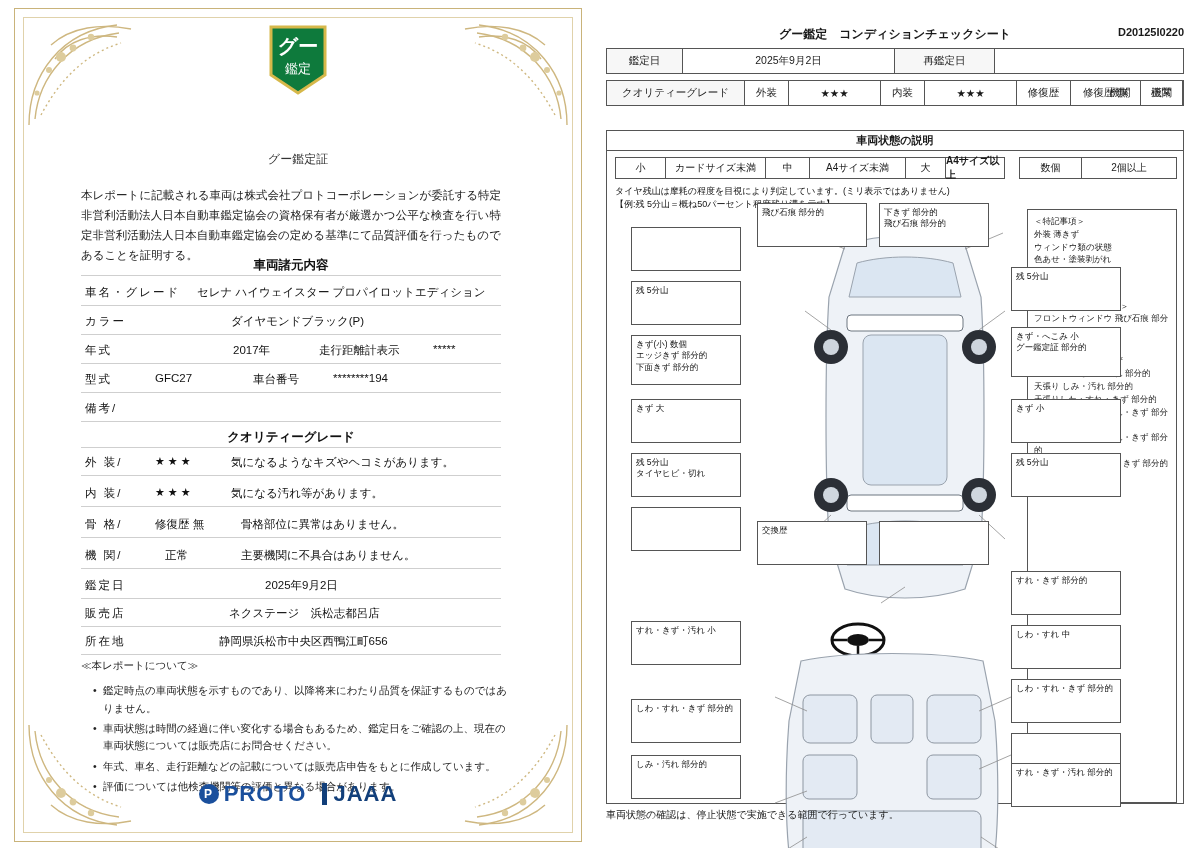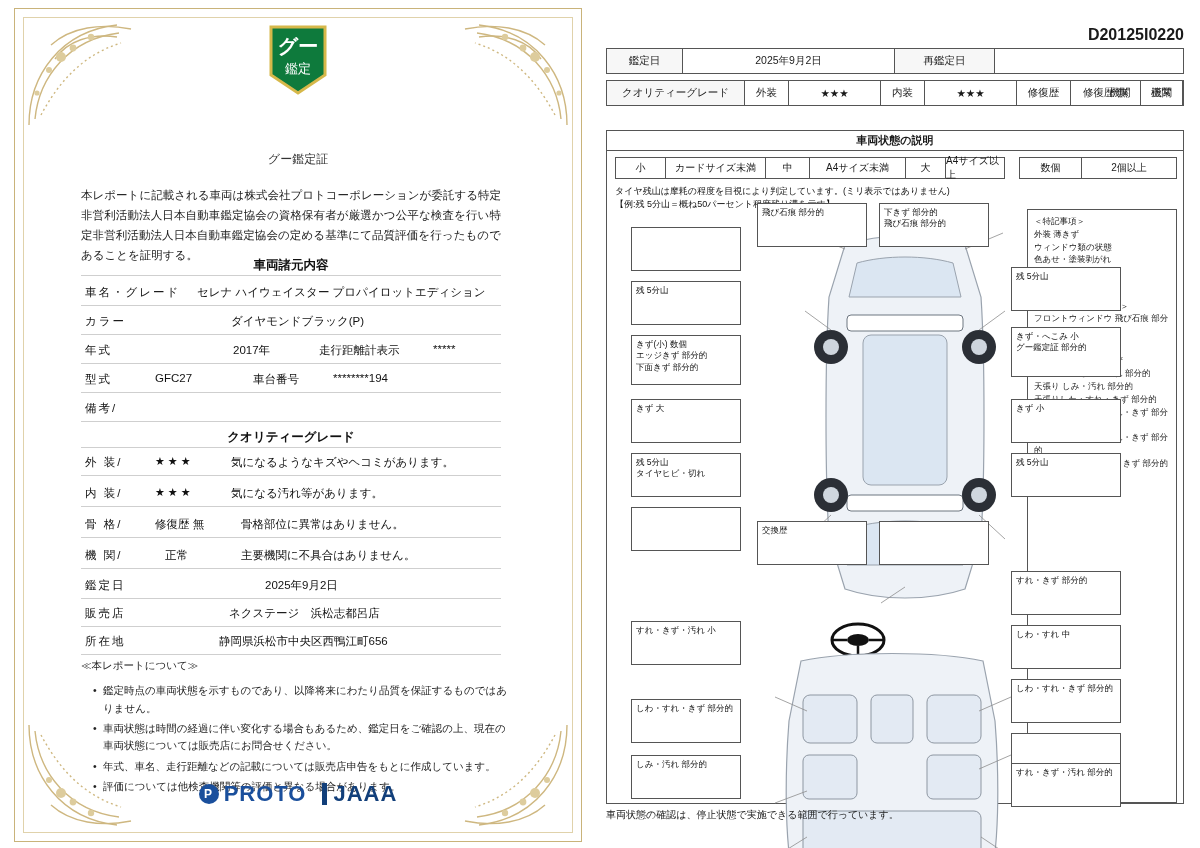--- a/index.html
+++ b/index.html
@@ -40,34 +40,34 @@
 
   .brand{position:absolute;left:0;right:0;bottom:34px;display:flex;justify-content:center;align-items:center;gap:16px;}
   .proto{display:flex;align-items:center;gap:5px;font-weight:bold;font-size:22px;color:#1a4f9c;letter-spacing:1px;}
   .proto .dot{width:20px;height:20px;border-radius:50%;background:#1a4f9c;color:#fff;font-size:12px;display:flex;align-items:center;justify-content:center;}
   .jaaa{display:flex;align-items:center;gap:6px;font-weight:bold;font-size:22px;color:#123f7a;letter-spacing:1px;}
   .jaaa .bar{width:5px;height:22px;background:#123f7a;}
 
   
   .sheet{position:absolute;left:606px;top:22px;width:578px;height:800px;}
   .sheet-title{position:absolute;left:0;right:0;top:4px;text-align:center;font-size:12px;font-weight:bold;}
-  .sheet-code{position:absolute;right:0;top:4px;font-size:16px;font-weight:bold;}
+  .sheet-code{position:absolute;right:0;top:4px;font-size:11px;font-weight:bold;}
 
   .tbl{position:absolute;border:1px solid #555;box-sizing:border-box;}
   .cell{position:absolute;box-sizing:border-box;border-right:1px solid #555;display:flex;align-items:center;padding:0 6px;font-size:10.5px;}
   .cell.last{border-right:none;}
   .cell.c{justify-content:center;}
 
   .panel{position:absolute;left:0;top:108px;width:578px;height:674px;border:1px solid #555;box-sizing:border-box;}
   .panel-head{position:absolute;left:0;top:0;width:100%;height:20px;border-bottom:1px solid #555;
     display:flex;align-items:center;justify-content:center;font-size:11px;font-weight:bold;box-sizing:border-box;}
 
   .sizebar{position:absolute;left:8px;top:26px;width:390px;height:22px;border:1px solid #555;box-sizing:border-box;display:flex;}
   .sizebar div{border-right:1px solid #555;display:flex;align-items:center;justify-content:center;font-size:10px;box-sizing:border-box;}
-  .sizebar div:last-child{border-right:none;}
+  .sizebar div:last-child{border-right:none;font-weight:bold;}
   .qtybar{position:absolute;left:412px;top:26px;width:158px;height:22px;border:1px solid #555;box-sizing:border-box;display:flex;}
   .qtybar div{border-right:1px solid #555;display:flex;align-items:center;justify-content:center;font-size:10px;box-sizing:border-box;}
   .qtybar div:last-child{border-right:none;}
 
   .tirenote{position:absolute;left:8px;top:54px;width:400px;font-size:9px;line-height:1.45;color:#111;}
 
   .sidebox{position:absolute;right:6px;top:78px;width:150px;height:594px;border:1px solid #555;box-sizing:border-box;padding:5px 6px;font-size:8.5px;line-height:1.5;}
   .sidebox .h{margin-top:4px;}
   .sidebox .h:first-child{margin-top:0;}
 
@@ -268,20 +268,21 @@
         <span>PROTO</span>
       </span>
       <span class="jaaa">
         <span class="bar"></span>
         <span>JAAA</span>
       </span>
     </div>
   </div>
 
   <div class="sheet">
+    <div class="sheet-title">グー鑑定　コンディションチェックシート</div>
     <div class="sheet-code">D20125I0220</div>
 
     <div class="tbl" style="left:0;top:26px;width:578px;height:26px">
       <div class="cell c" style="left:0;top:0;width:76px;height:24px;background:#f7f7f7">鑑定日</div>
       <div class="cell c" style="left:76px;top:0;width:212px;height:24px">2025年9月2日</div>
       <div class="cell c" style="left:288px;top:0;width:100px;height:24px;background:#f7f7f7">再鑑定日</div>
       <div class="cell c last" style="left:388px;top:0;width:188px;height:24px"></div>
     </div>
 
     <div class="tbl" style="left:0;top:58px;width:578px;height:26px">

